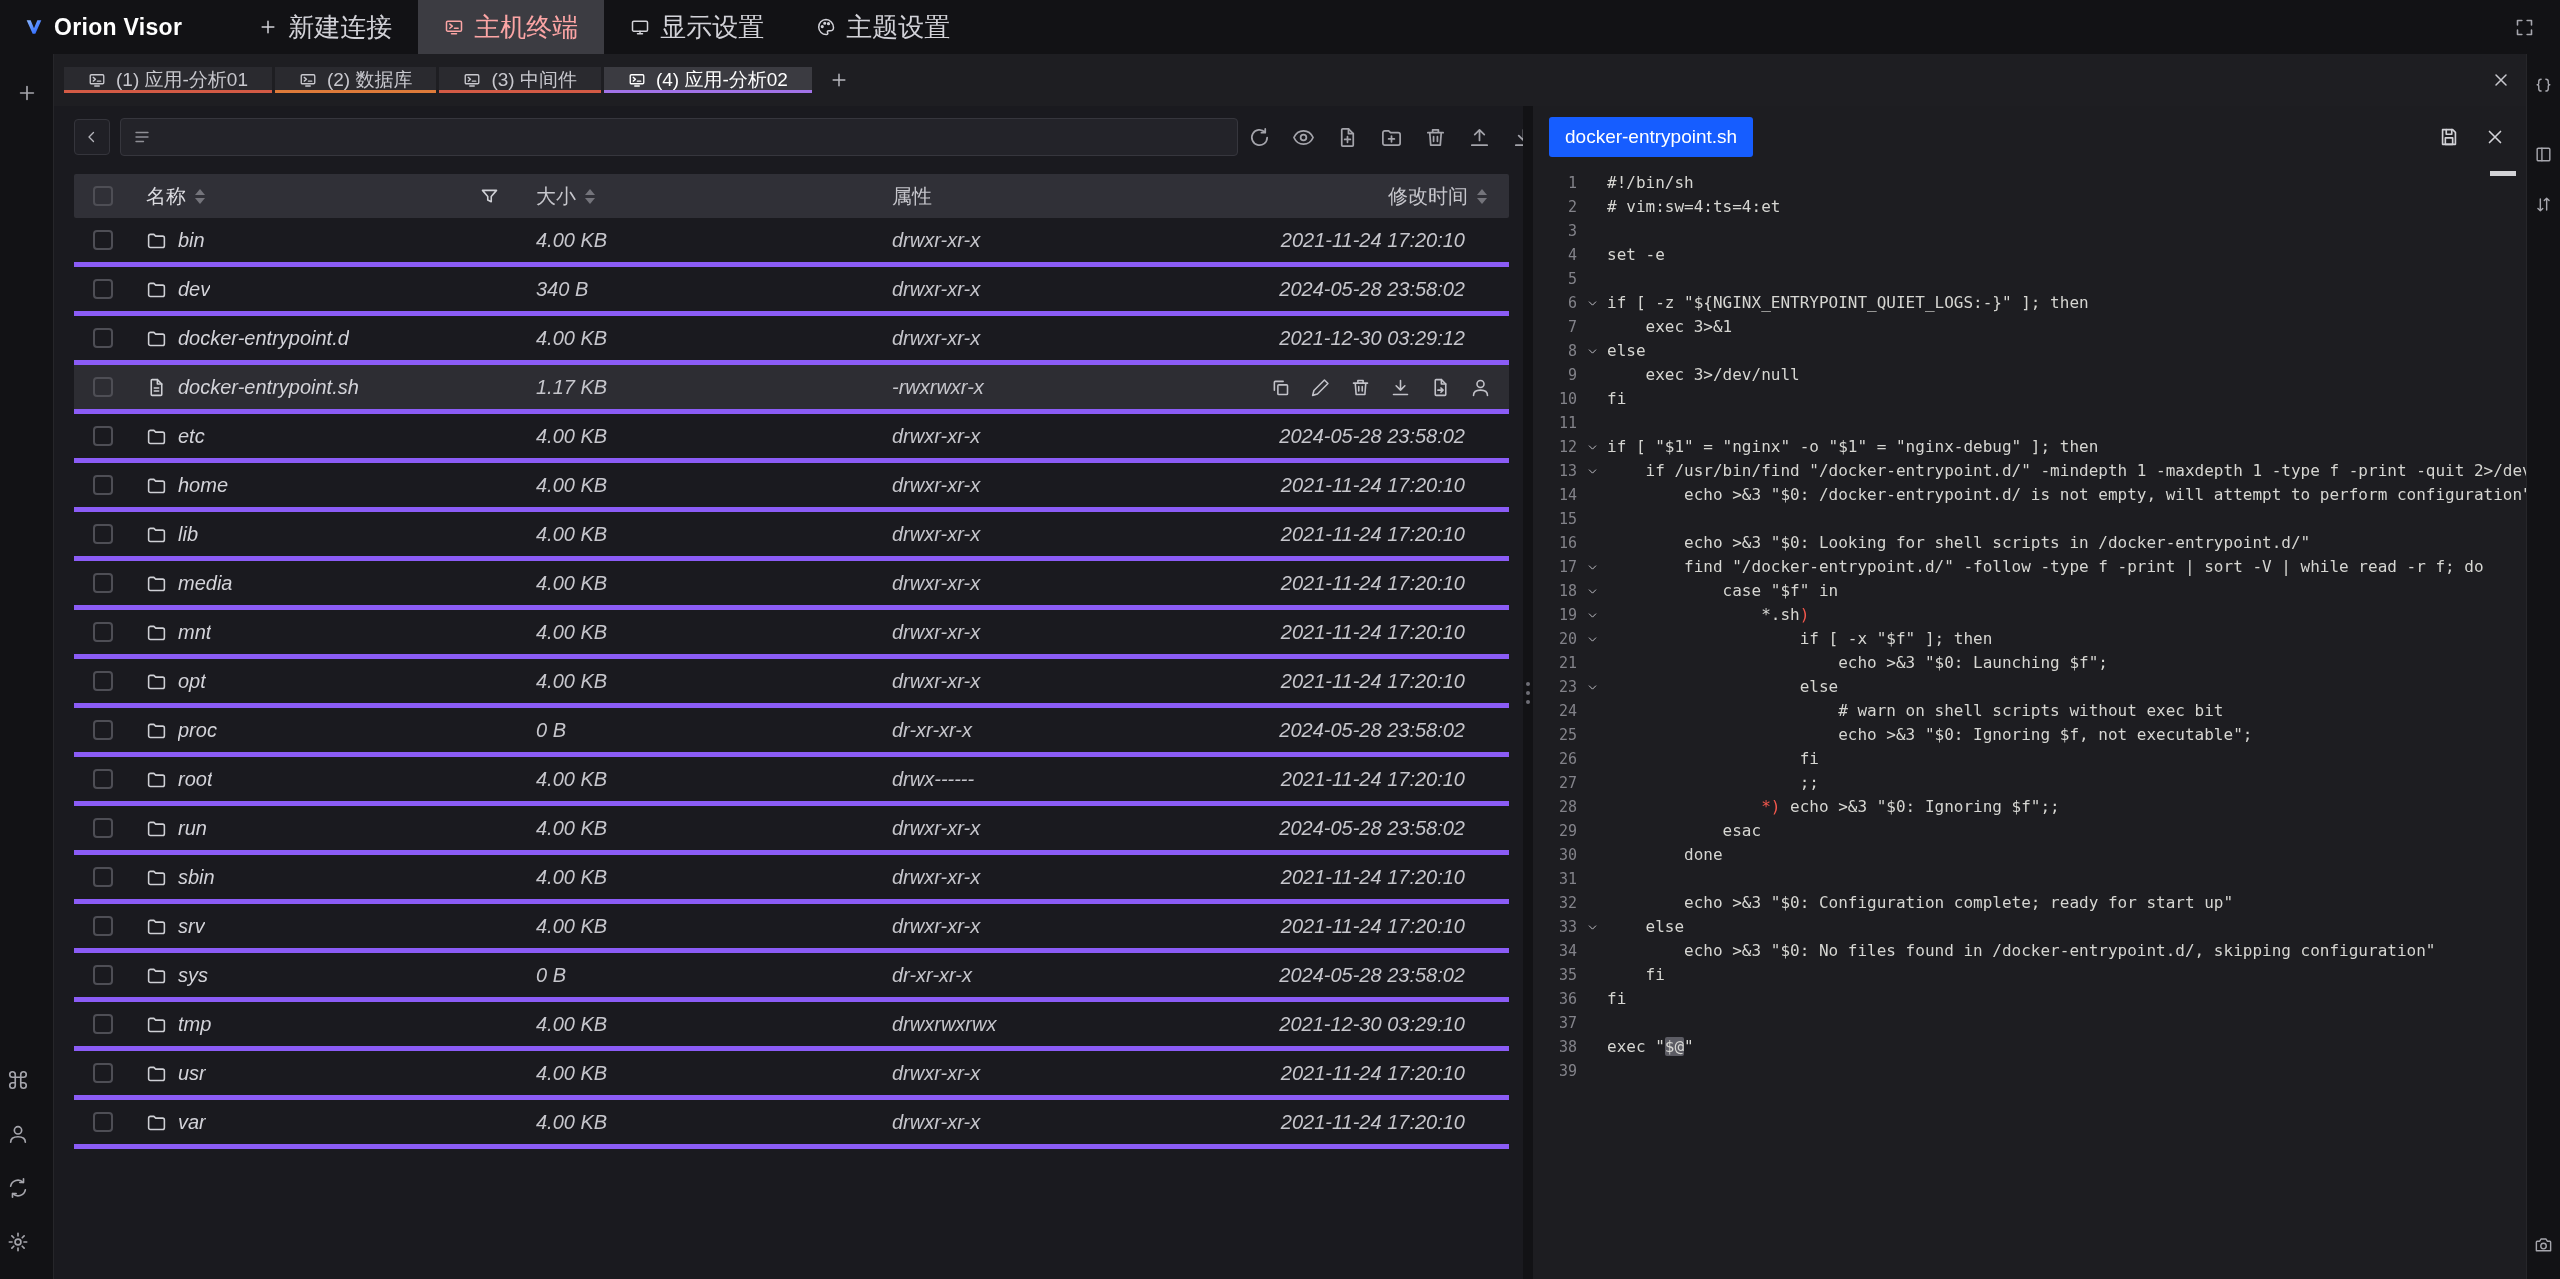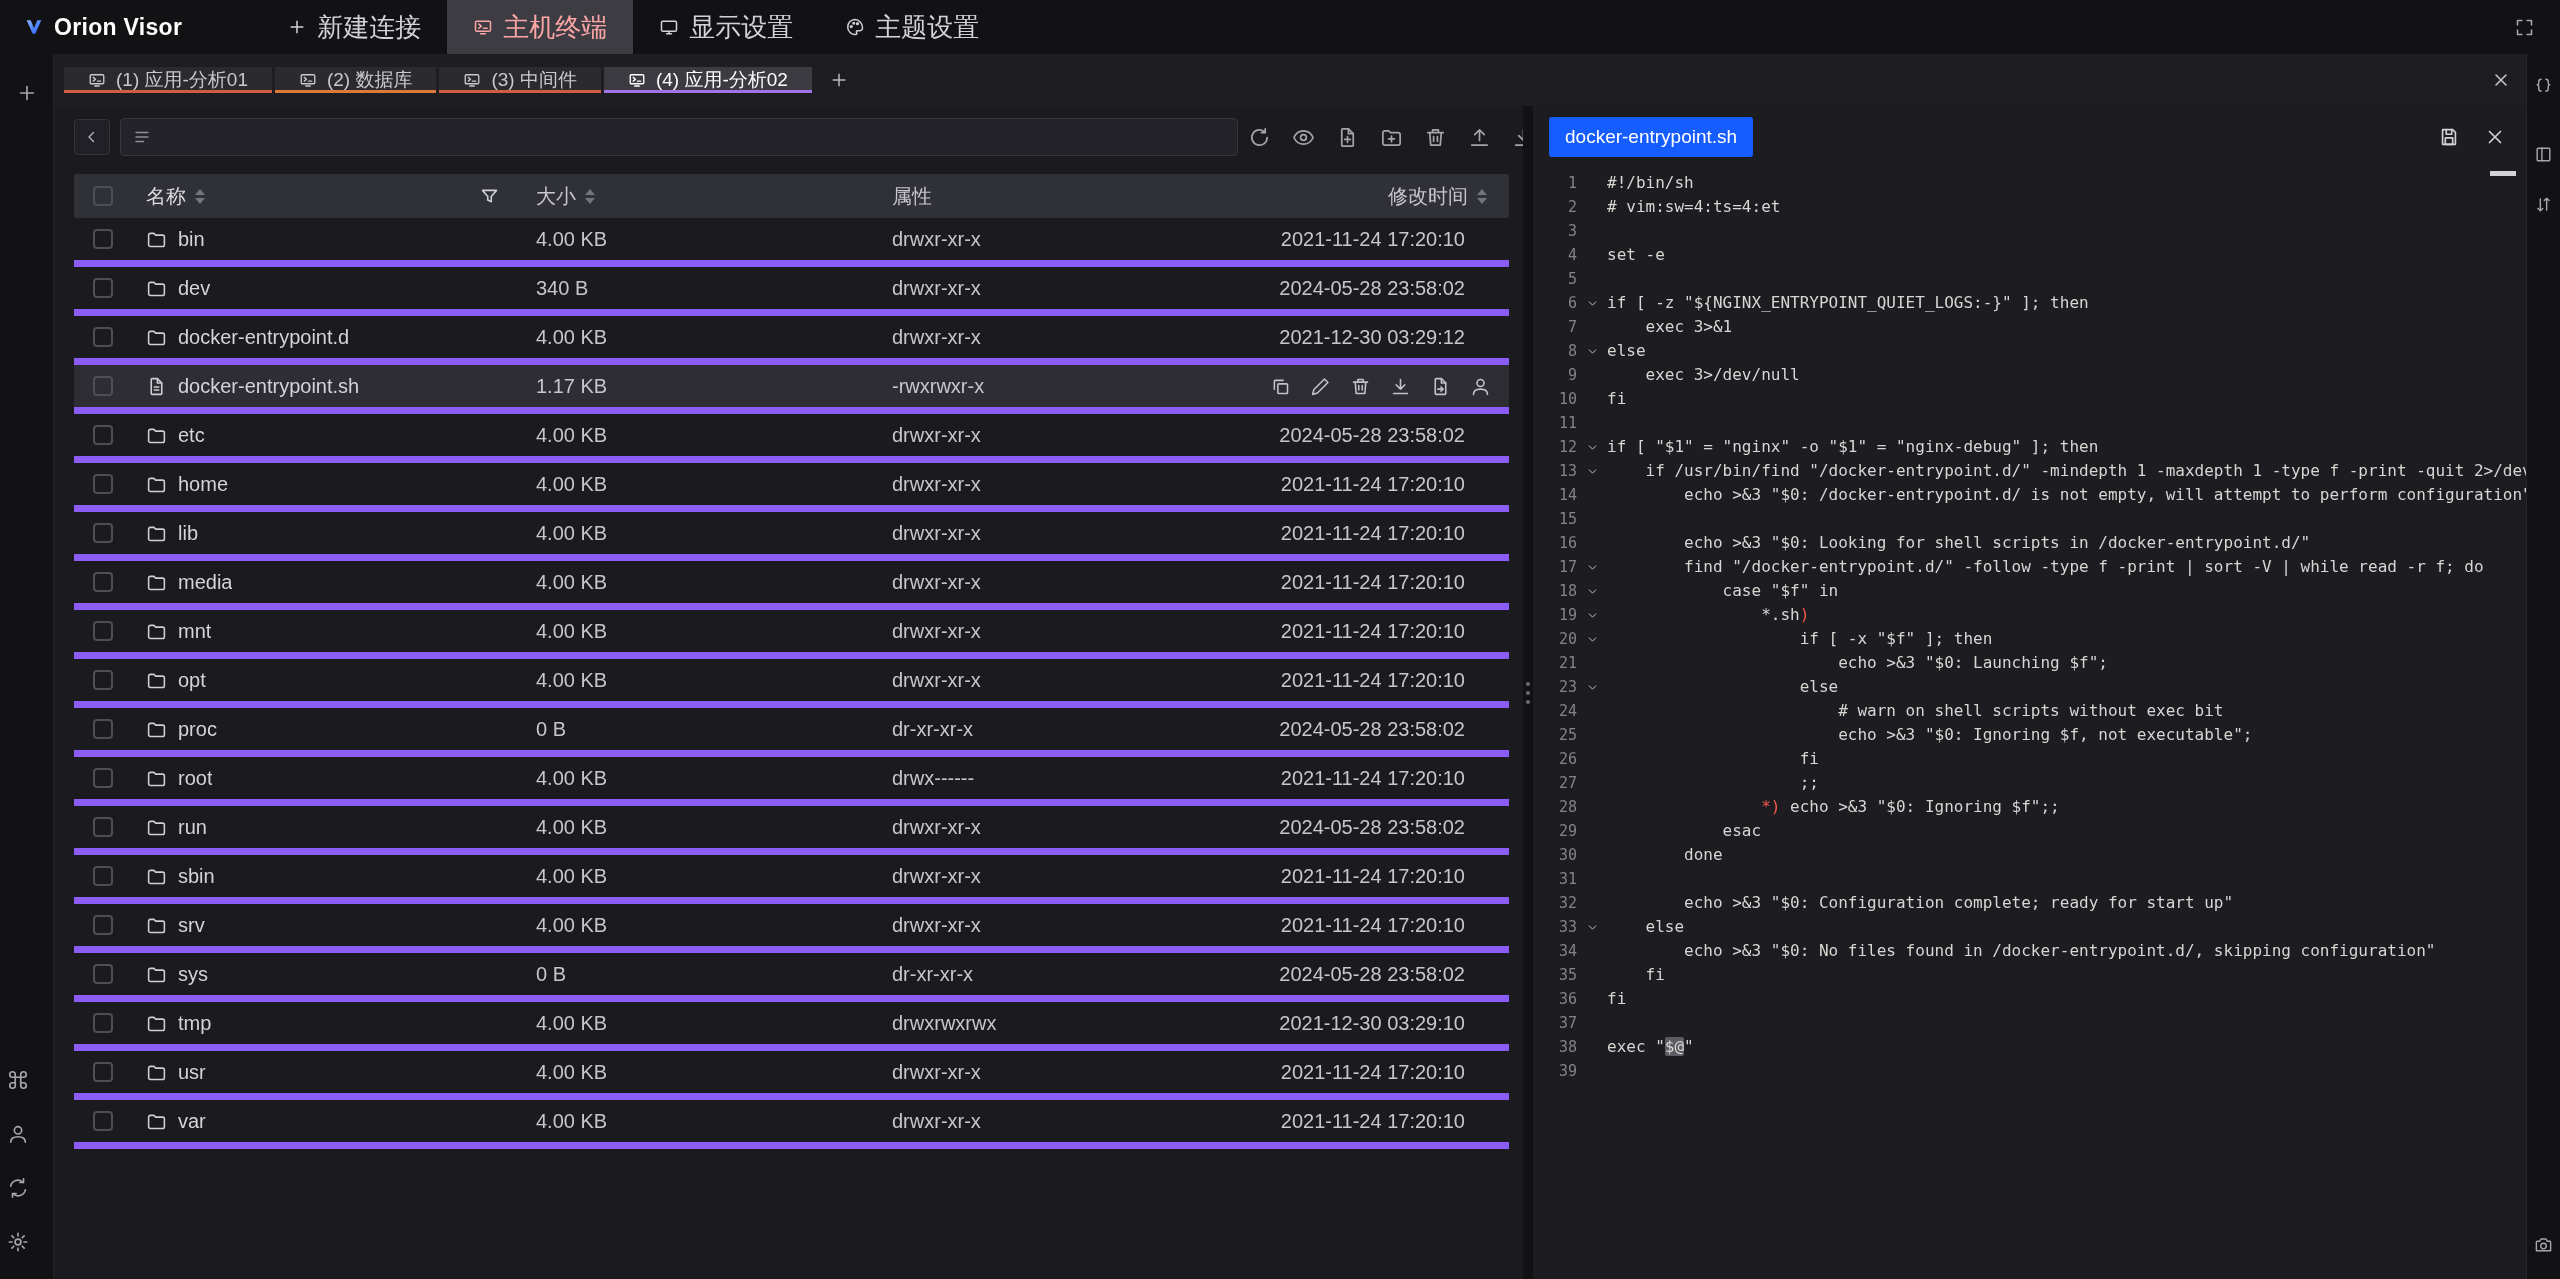--- a/index.html
+++ b/index.html
@@ -2,21 +2,21 @@
 <html><head>
 <meta charset="utf-8">
 <style>
   * { margin:0; padding:0; box-sizing:border-box; }
   html,body { width:2560px; height:1279px; overflow:hidden; }
   body { font-family:"Liberation Sans","DejaVu Sans",sans-serif; background:#0e0e10; color:#e2e2e6; }
 
   .app { width:2560px; height:1279px; display:flex; flex-direction:column; }
 
   
-  .navbar { height:54px; background:#121215; display:flex; align-items:stretch; flex:none;gap:29px; }
+  .navbar { height:54px; background:#121215; display:flex; align-items:stretch; flex:none; }
   .brand { display:flex; align-items:center; gap:12px; padding:0 30px 0 26px; }
   .brand-text { font-size:23px; font-weight:bold; color:#ffffff; letter-spacing:.3px; white-space:nowrap; }
   .nav-items { display:flex; align-items:stretch; margin-left:20px; }
   .nav-item { display:flex; align-items:center; gap:10px; padding:0 26px; font-size:26px; color:#d2d2d8; cursor:pointer; white-space:nowrap; }
   .nav-item.active { background:#3c3c42; color:#fca5a5; }
   .nav-item .ic { font-size:20px; color:inherit; }
   .nav-right { margin-left:auto; display:flex; align-items:center; padding-right:18px; }
 
   
   .body { flex:1; display:flex; min-height:0; }
@@ -46,21 +46,21 @@
   .back-btn { width:36px; height:36px; border:1px solid #35353c; background:#202026; border-radius:4px; display:flex; align-items:center; justify-content:center; color:#b5b5bc; font-size:18px; cursor:pointer; flex:none; }
   .path-input { flex:0 0 1118px; height:38px; background:#232329; border:1px solid #36363d; border-radius:4px; display:flex; align-items:center; padding:0 12px; gap:10px; color:#8f8f96; }
   .path-input .ic { font-size:18px; }
   .path-input input { flex:1; background:transparent; border:none; outline:none; color:#e2e2e6; font-size:19px; font-family:inherit; }
   .fm-actions { display:flex; align-items:center; gap:21px; margin-left:auto; padding-right:4px; }
   .tool-btn { color:#a4a4ab; font-size:23px; display:flex; cursor:pointer; }
 
   .fm-table { flex:1; margin:6px 14px 0 20px; overflow:hidden; font-size:20px; }
   .thead, .trow { display:grid; grid-template-columns:58px 392px 368px 378px 1fr; align-items:center; }
   .thead { background:#30303 6; background:#303037; height:44px; color:#dcdce1; border-radius:2px; }
-  .trow { height:49px; border-bottom:7px solid #8b5cf6; color:#d3d3d9; cursor:default; }
+  .trow { height:49px; border-bottom:5px solid #8b5cf6; color:#d3d3d9; cursor:default;font-style:italic; }
   .trow.hover { background:#2d2d33; }
   .tc { display:flex; align-items:center; min-width:0; }
   .c-check { justify-content:center; }
   .cb { width:20px; height:20px; border:2px solid #4e4e55; border-radius:4px; display:inline-block; background:transparent; cursor:pointer; flex:none; }
   .c-name { padding-left:14px; gap:11px; }
   .c-name .ic { font-size:21px; color:#cfd0d5; flex:none; }
   .c-name .nm { white-space:nowrap; overflow:hidden; text-overflow:ellipsis; cursor:pointer; }
   .c-size { padding-left:12px; color:#c6c6cc; }
   .c-attr { color:#c6c6cc; }
   .c-time { justify-content:flex-end; padding-right:44px; color:#c6c6cc; white-space:nowrap; }

